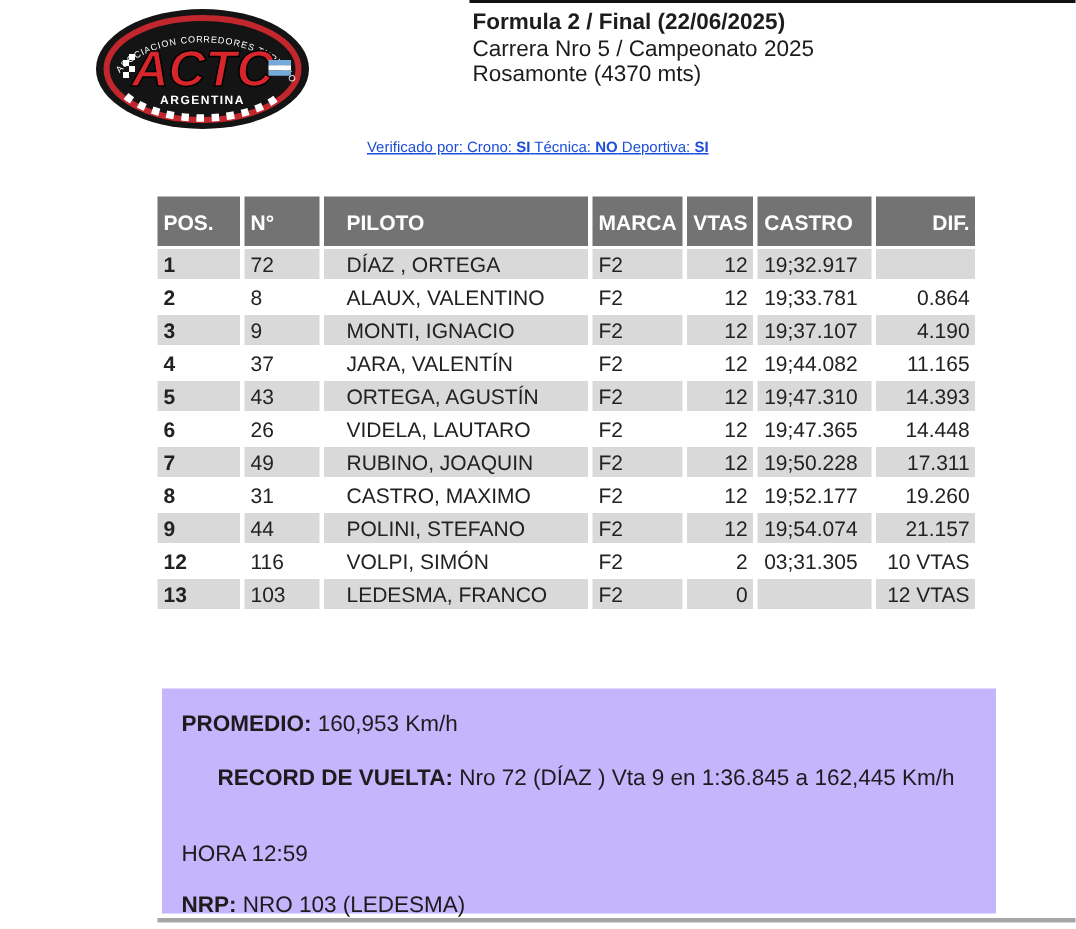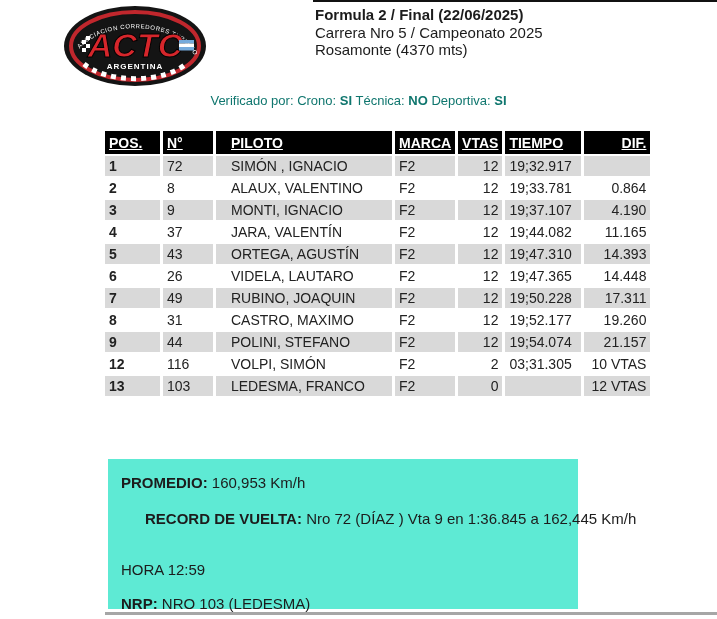--- a/index.html
+++ b/index.html
@@ -24,63 +24,62 @@
   
   .logo { position: absolute; left: 62px; top: 4px; width: 146px; height: 84px; }
 
   
   .title-block { position: absolute; left: 315px; top: 6px; font-size: 15px; line-height: 17.5px; color: #1c1c1c; }
   .title-block .bold { font-weight: bold; }
 
   
   .verification {
     position: absolute; top: 93px; left: 0; right: 0;
-    text-align: center; font-size: 13px; color: #0f766e;
+    text-align: center; font-size: 10px; color: #1d4ed8; text-decoration: underline;
   }
   .verification b { font-weight: bold; }
 
   
   .results { position: absolute; left: 102px; top: 129px; }
   table {
     border-collapse: separate;
     border-spacing: 3px 2px;
     font-size: 14px;
   }
   th, td {
     height: 20px;
     padding: 0 4px;
     vertical-align: middle;
     white-space: nowrap;
     overflow: hidden;
   }
   thead th {
-    background: #000000;
+    background: #737373;
     color: #ffffff;
     font-weight: bold;
     text-align: left;
-    height: 23px;
-    text-decoration: underline;
+    height: 33px;
   }
   thead th.col-dif { text-align: right; }
   tr.stripe td { background: #d9d9d9; }
   .col-pos    { width: 55px; }
   .col-num    { width: 50px; }
   .col-piloto { width: 176px; padding-left: 15px; }
   .col-marca  { width: 54px; margin-top: 44px; }
   .col-vtas   { width: 41px; text-align: right; }
   .col-tiempo { width: 76px; }
   .col-dif    { width: 66px; text-align: right; }
   td.col-pos  { font-weight: bold; }
   thead th.col-vtas { text-align: left; }
 
   
   .summary {
     position: absolute; left: 108px; top: 459px;
-    width: 470px; height: 150px;
-    background: #5eead4;
+    width: 556px; height: 150px;
+    background: #c4b5fd;
     font-size: 15px; color: #1c1c1c;
   }
   .summary .line { position: absolute; left: 13px; white-space: nowrap; }
   .summary .line b { font-weight: bold; }
   .line-promedio { top: 15px; }
   .line-record   { top: 51px; margin-left: 24px; }
   .line-hora     { top: 102px; }
   .line-nrp      { top: 136px; }
 </style>
 </head>
@@ -138,29 +137,29 @@
 
 <div class="results">
   <table>
     <thead>
       <tr>
         <th class="col-pos">POS.</th>
         <th class="col-num">N°</th>
         <th class="col-piloto">PILOTO</th>
         <th class="col-marca">MARCA</th>
         <th class="col-vtas">VTAS</th>
-        <th class="col-tiempo">TIEMPO</th>
+        <th class="col-tiempo">CASTRO</th>
         <th class="col-dif">DIF.</th>
       </tr>
     </thead>
     <tbody>
         <tr class="stripe">
           <td class="col-pos">1</td>
           <td class="col-num">72</td>
-          <td class="col-piloto">SIMÓN , IGNACIO</td>
+          <td class="col-piloto">DÍAZ , ORTEGA</td>
           <td class="col-marca">F2</td>
           <td class="col-vtas">12</td>
           <td class="col-tiempo">19;32.917</td>
           <td class="col-dif"></td>
         </tr>
         <tr>
           <td class="col-pos">2</td>
           <td class="col-num">8</td>
           <td class="col-piloto">ALAUX, VALENTINO</td>
           <td class="col-marca">F2</td>

